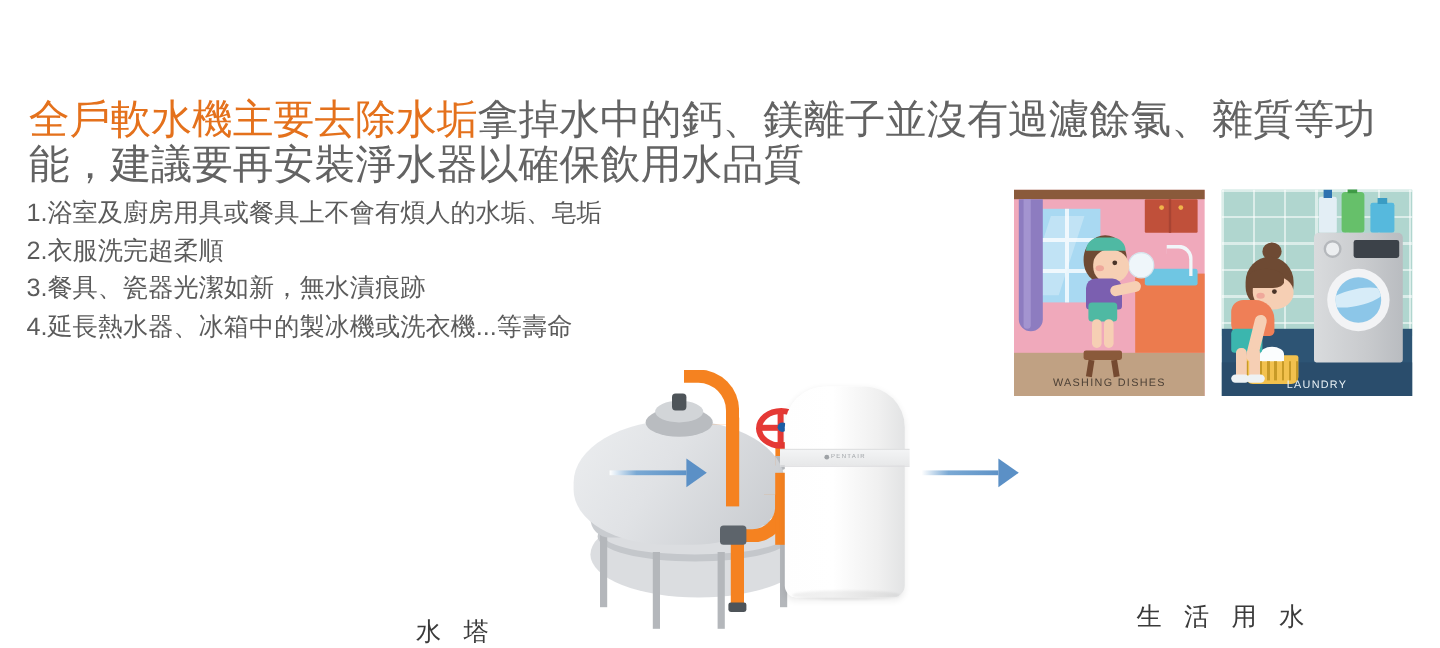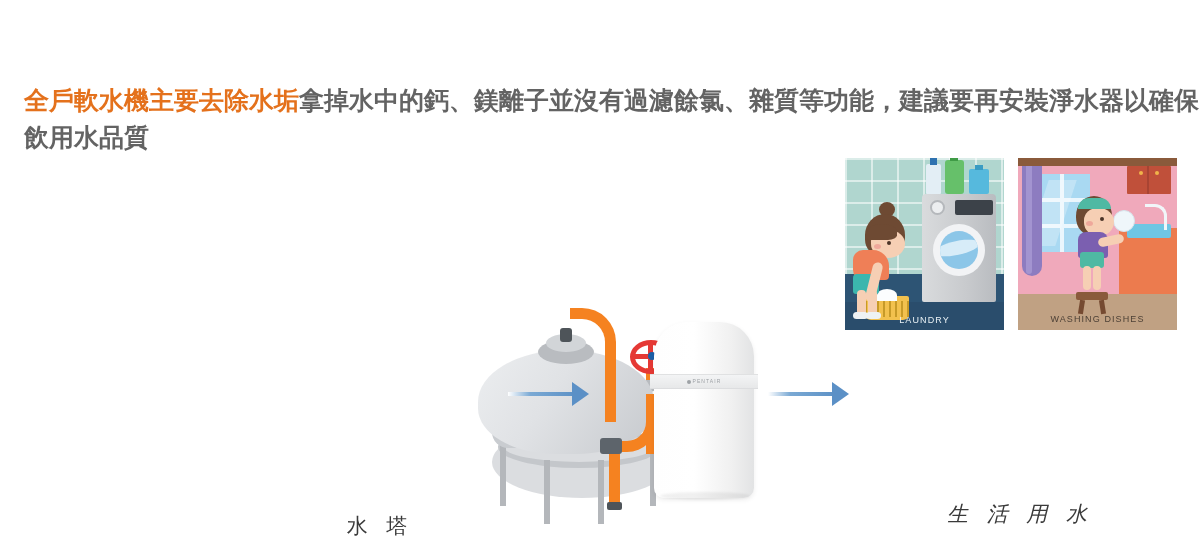--- a/index.html
+++ b/index.html
@@ -27,23 +27,23 @@
     height:2px;
     background:#5b2e28;
     margin-top:2px;
   }
 
   
   .lead {
     position:absolute;
     left:24px; top:82px;
     width:1176px;
-    font-size:25px;
+    font-size:34px;
     line-height:37px;
-    font-weight:bold;
+    font-weight:normal;
     color:#636363;
     letter-spacing:0px;
   }
   .lead .hl { color:#e4711c; }
 
   
   .bullets {
     position:absolute;
     left:22px; top:162px;
     width:660px;
@@ -238,60 +238,28 @@
     border-left:17px solid #5b90c6; }
 </style>
 </head>
 <body>
 
 <div class="page">
 
 
   <div class="lead"><span class="hl">全戶軟水機主要去除水垢</span><span>拿掉水中的鈣、鎂離子並沒有過濾餘氯、雜質等功能，建議要再安裝淨水器以確保飲用水品質</span></div>
 
+  <ul class="bullets">
+    <li>1.浴室及廚房用具或餐具上不會有煩人的水垢、皂垢</li>
+    <li>2.衣服洗完超柔順</li>
+    <li>3.餐具、瓷器光潔如新，無水漬痕跡</li>
+    <li>4.延長熱水器、冰箱中的製冰機或洗衣機...等壽命</li>
+  </ul>
 
   <div class="photos">
-
-    <div class="photo">
-      <div class="ln-wall"></div>
-      <div class="ln-tile-grid"></div>
-      <div class="ln-floor"></div>
-      <div class="ln-floor2"></div>
-      <div class="ln-bottles">
-        <div class="ln-b ln-b1"></div>
-        <div class="ln-b ln-b2"></div>
-        <div class="ln-b ln-b3"></div>
-      </div>
-      <div class="ln-machine">
-        <div class="ln-dial"></div>
-        <div class="ln-panel"></div>
-        <div class="ln-door-o"></div>
-        <div class="ln-door-i"></div>
-      </div>
-      <div class="ln-basket">
-        <div class="ln-cloth"></div>
-        <div class="ln-basket-s"></div>
-      </div>
-      <div class="ln-person">
-        <div class="ln-bun"></div>
-        <div class="ln-hair"></div>
-        <div class="ln-face"></div>
-        <div class="ln-bang"></div>
-        <div class="ln-cheek"></div>
-        <div class="ln-eye"></div>
-        <div class="ln-shirt"></div>
-        <div class="ln-shorts"></div>
-        <div class="ln-arm"></div>
-        <div class="ln-leg1"></div>
-        <div class="ln-leg2"></div>
-        <div class="ln-shoe1"></div>
-        <div class="ln-shoe2"></div>
-      </div>
-      <div class="ln-caption">LAUNDRY</div>
-    </div>
 
     <div class="photo">
       <div class="wd-wall"></div>
       <div class="wd-top"></div>
       <div class="wd-window">
         <div class="wd-wgrid"></div>
         <div class="wd-wshine"></div>
       </div>
       <div class="wd-curtain"></div>
       <div class="wd-cab">
@@ -310,20 +278,58 @@
         <div class="wd-band"></div>
         <div class="wd-cheek"></div>
         <div class="wd-eye"></div>
         <div class="wd-shirt"></div>
         <div class="wd-shorts"></div>
         <div class="wd-arm"></div>
         <div class="wd-leg1"></div>
         <div class="wd-leg2"></div>
       </div>
       <div class="wd-caption">WASHING DISHES</div>
+    </div>
+
+    <div class="photo">
+      <div class="ln-wall"></div>
+      <div class="ln-tile-grid"></div>
+      <div class="ln-floor"></div>
+      <div class="ln-floor2"></div>
+      <div class="ln-bottles">
+        <div class="ln-b ln-b1"></div>
+        <div class="ln-b ln-b2"></div>
+        <div class="ln-b ln-b3"></div>
+      </div>
+      <div class="ln-machine">
+        <div class="ln-dial"></div>
+        <div class="ln-panel"></div>
+        <div class="ln-door-o"></div>
+        <div class="ln-door-i"></div>
+      </div>
+      <div class="ln-basket">
+        <div class="ln-cloth"></div>
+        <div class="ln-basket-s"></div>
+      </div>
+      <div class="ln-person">
+        <div class="ln-bun"></div>
+        <div class="ln-hair"></div>
+        <div class="ln-face"></div>
+        <div class="ln-bang"></div>
+        <div class="ln-cheek"></div>
+        <div class="ln-eye"></div>
+        <div class="ln-shirt"></div>
+        <div class="ln-shorts"></div>
+        <div class="ln-arm"></div>
+        <div class="ln-leg1"></div>
+        <div class="ln-leg2"></div>
+        <div class="ln-shoe1"></div>
+        <div class="ln-shoe2"></div>
+      </div>
+      <div class="ln-caption">LAUNDRY</div>
     </div>
 
   </div>
 
   <div class="flow">
 
     <div class="flow-item" style="left:230px; top:12px; width:300px; height:218px;">
       <div class="tower">
         <div class="tw-shadow"></div>
         <div class="tw-legs">
@@ -375,18 +381,18 @@
       </div>
     </div>
 
     <div class="arrow" style="left:768px; top:60px; width:82px;">
       <div class="shaft" style="width:64px;"></div>
       <div class="head" style="left:64px;"></div>
     </div>
 
     <div class="flow-item" style="left:870px; top:0; width:300px; height:218px;">
 
-      <div class="flow-label" style="top:178px;font-style:italic;">生 活 用 水</div>
+      <div class="flow-label" style="top:178px;">生 活 用 水</div>
     </div>
 
   </div>
 
 </div>
 
 </body></html>

